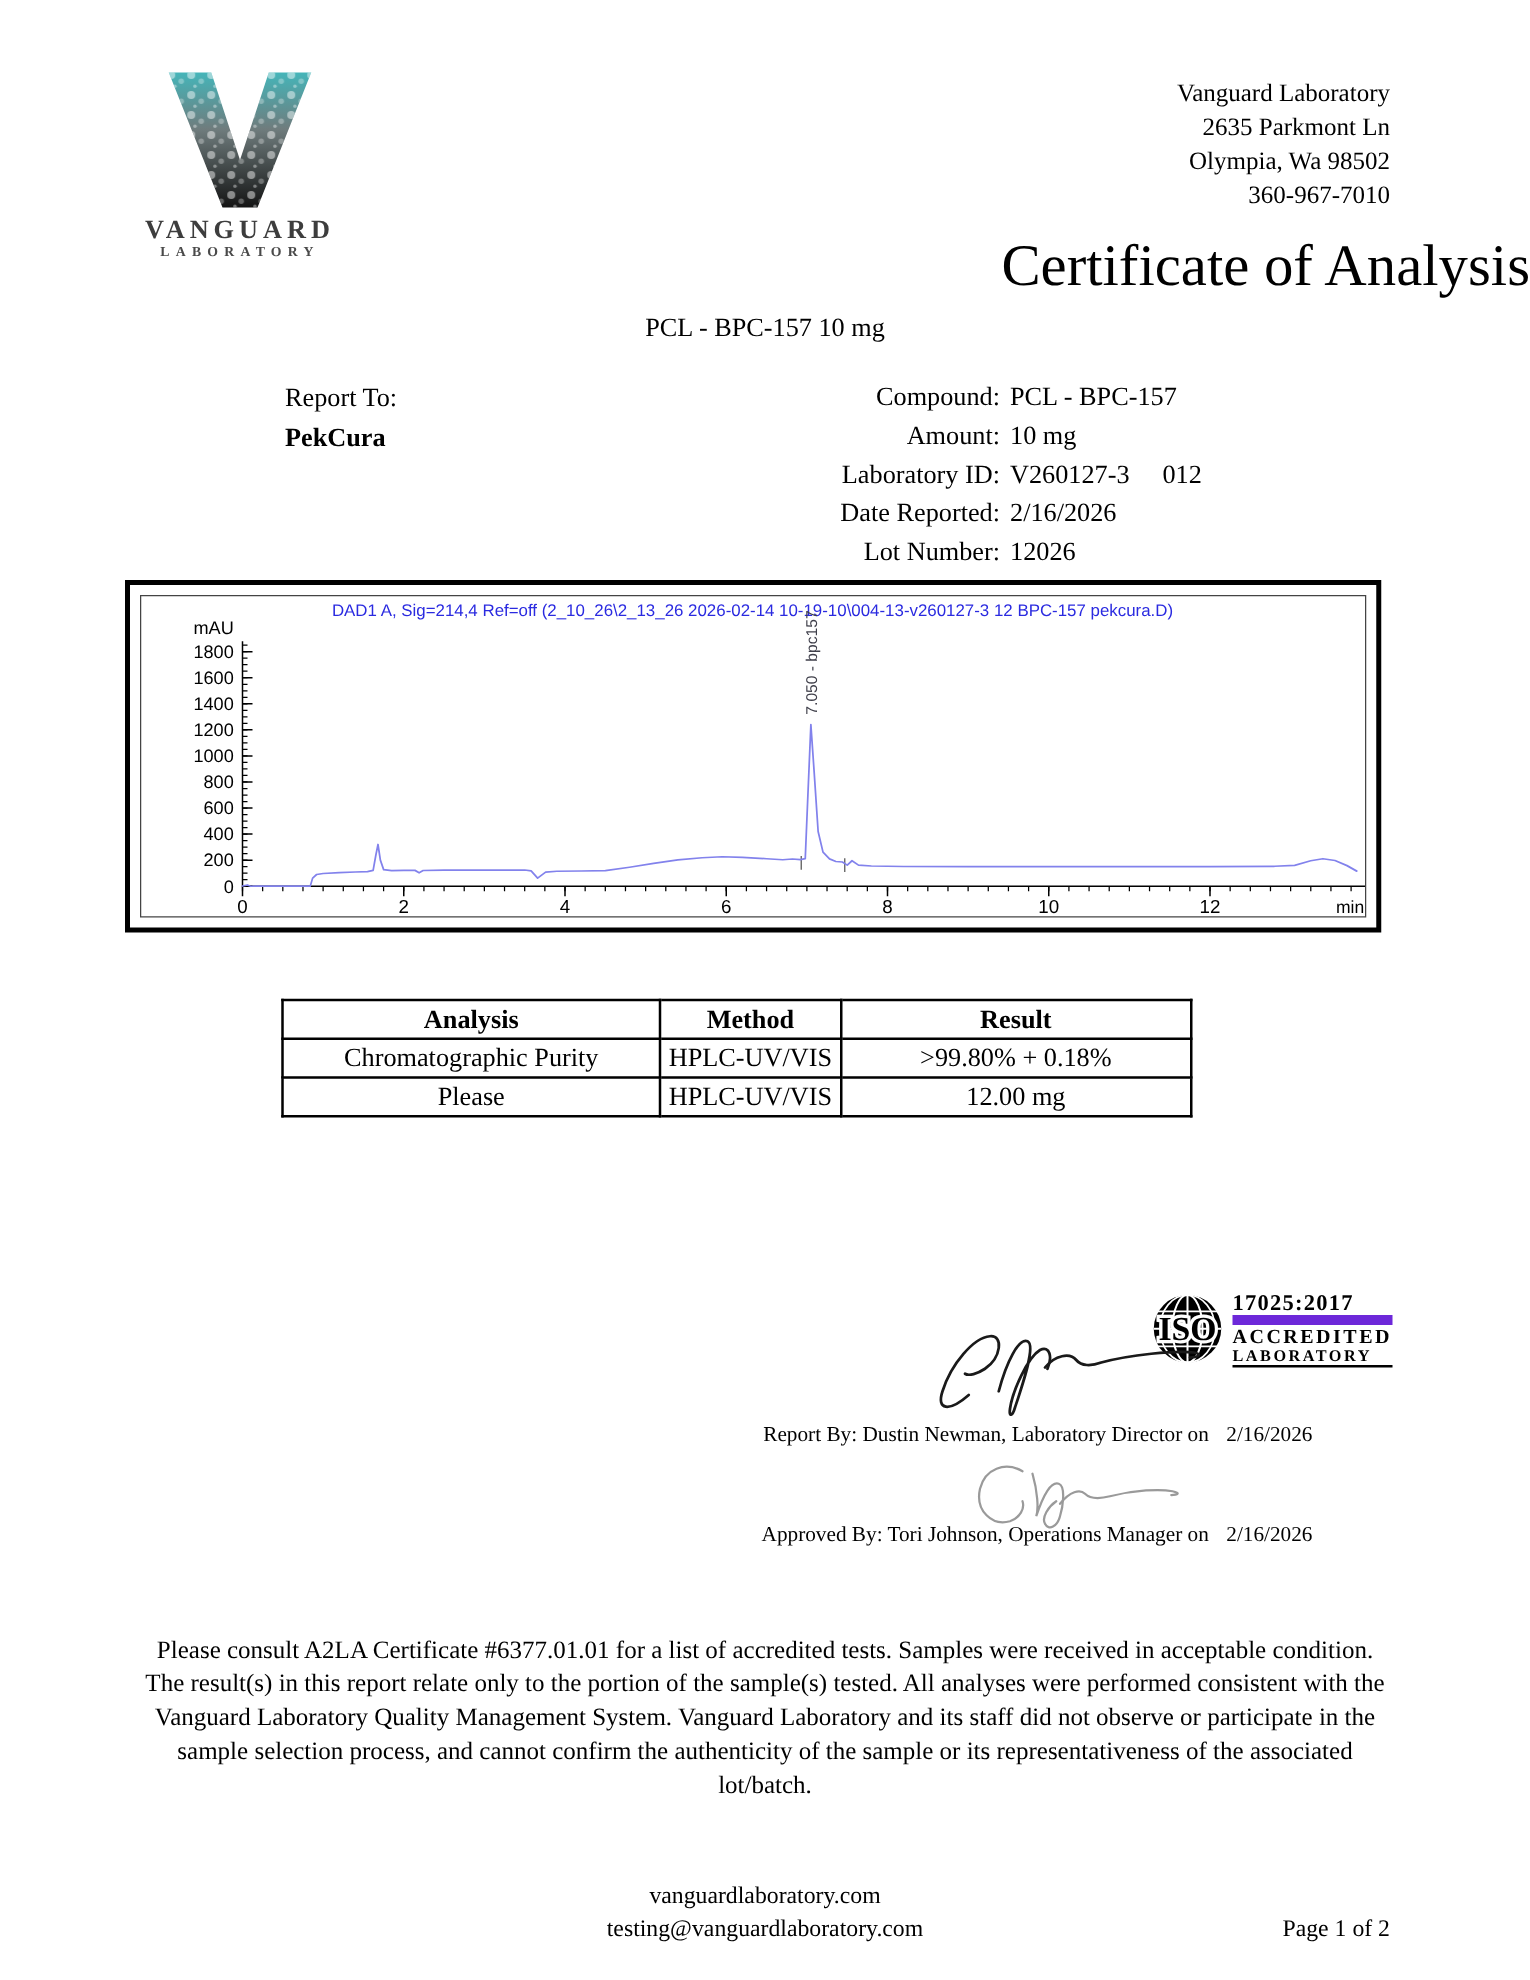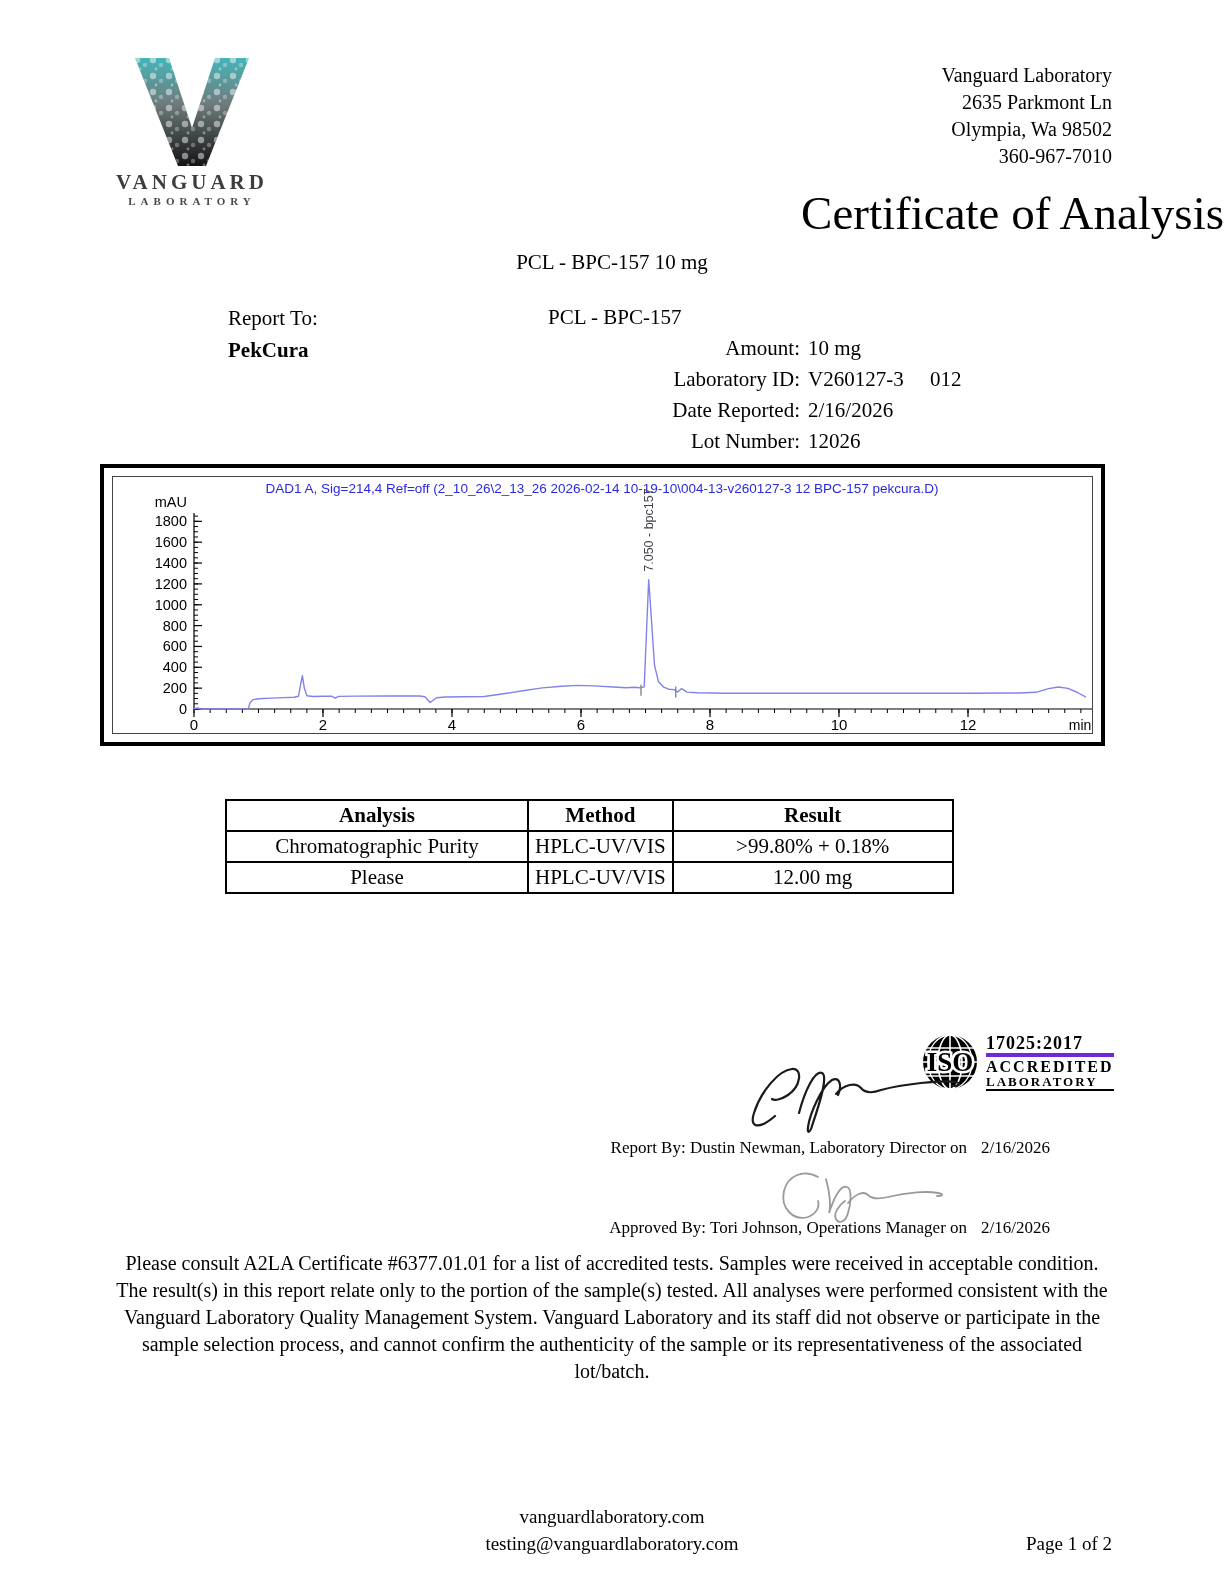--- a/index.html
+++ b/index.html
@@ -30,32 +30,32 @@
     border:4px solid #000;box-sizing:border-box;padding:8px;}
   .chart-inner{width:100%;height:100%;border:1px solid #444;box-sizing:border-box;overflow:hidden;}
   
   table.results{position:absolute;left:225px;top:799px;border-collapse:collapse;font-size:21px;}
   table.results th,table.results td{border:2px solid #000;text-align:center;padding:1px 6px;height:27px;}
   table.results th{font-weight:bold;}
   .col-analysis{width:288px;}　.col-method{width:184px;} .col-result{width:266px;}
   
   .iso{position:absolute;left:920px;top:1032px;display:flex;align-items:center;gap:6px;}
   .iso-text{font-family:"Liberation Serif",serif;color:#000;}
-  .iso-l1{font-size:18px;font-weight:bold;letter-spacing:1px;border-bottom:4px solid #6d28d9;line-height:20px;}
+  .iso-l1{font-size:18px;font-weight:bold;letter-spacing:1px;border-bottom:8px solid #6d28d9;line-height:20px;}
   .iso-l2{font-size:16px;font-weight:bold;letter-spacing:2px;line-height:15px;margin-top:2px;}
   .iso-l3{font-size:13px;font-weight:bold;letter-spacing:2px;line-height:15px;border-bottom:2px solid #000;}
   
   .sig1{position:absolute;left:745px;top:1058px;}
   .sig2{position:absolute;left:770px;top:1163px;}
   .sig-line{position:absolute;right:174px;font-size:17px;white-space:nowrap;}
   .sig-line .sig-date{display:inline-block;margin-left:14px;}
   .sig-line-1{top:1138px;}
   .sig-line-2{top:1218px;text-align:right;}
   
-  .disclaimer{position:absolute;left:112px;top:1250px;width:1000px;text-align:center;
+  .disclaimer{position:absolute;left:112px;top:1307px;width:1000px;text-align:center;
     font-size:20px;line-height:27px;}
   
   .footer-site{position:absolute;left:0;top:1506px;width:100%;text-align:center;font-size:19px;}
   .footer-mail{position:absolute;left:0;top:1533px;width:100%;text-align:center;font-size:19px;}
   .footer-page{position:absolute;right:112px;top:1533px;font-size:19px;}
 </style>
 </head>
 <body>
 
 <div class="page">
@@ -93,20 +93,21 @@
   <div class="title">Certificate of Analysis</div>
   <div class="subtitle">PCL - BPC-157 10 mg</div>
 
   <div class="report-to">
     <div>Report To:</div>
     <div class="client">PekCura</div>
   </div>
 
   <div class="info">
     <div class="info-row">
+      <div class="info-label">Compound:</div>
       <div class="info-value">PCL - BPC-157</div>
     </div>
     <div class="info-row">
       <div class="info-label">Amount:</div>
       <div class="info-value">10 mg</div>
     </div>
     <div class="info-row">
       <div class="info-label">Laboratory ID:</div>
       <div class="info-value">V260127-3     012</div>
     </div>

